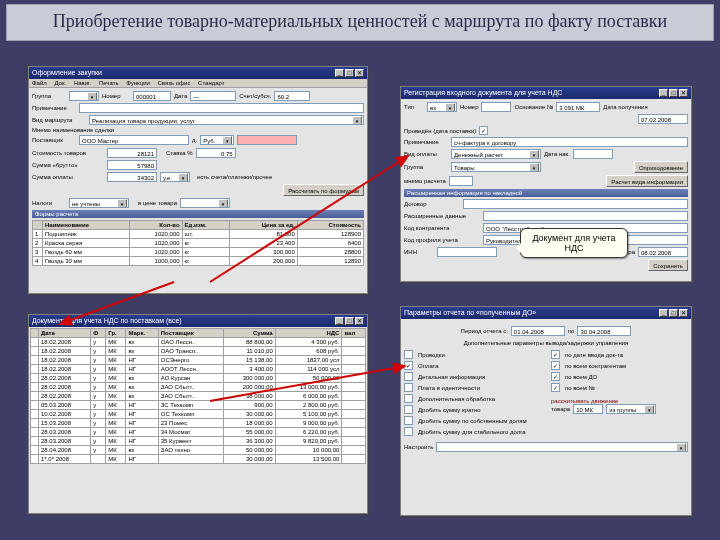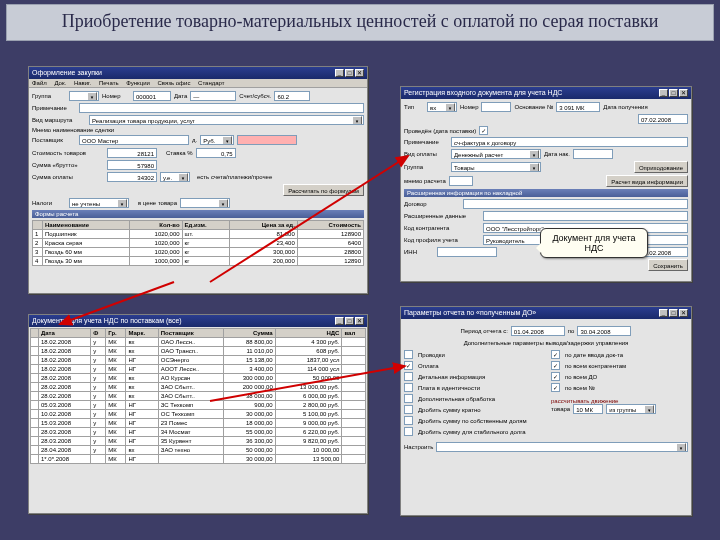--- a/index.html
+++ b/index.html
@@ -109,21 +109,21 @@
   .sectionbar {
     background: linear-gradient(#6a7fb8,#4a5f98);
     color: #fff; font-size: 6px; padding: 1px 3px; margin: 2px 0;
   }
   .grid2 { display: flex; gap: 10px; }
   .col { flex: 1; }
 </style>
 </head>
 <body>
 
-<div class="slide-title">Приобретение товарно-материальных ценностей с оплатой по серая поставки</div>
+<div class="slide-title">Приобретение товарно-материальных ценностей с маршрута по факту поставки</div>
 
 <div class="stage">
 
   <div class="win" style="left:28px; top:10px; width:340px; height:228px;">
     <div class="titlebar">
       <span>Оформление закупки</span>
       <span class="btns">
         <span class="wb">_</span>
         <span class="wb">□</span>
         <span class="wb">✕</span>
@@ -580,21 +580,21 @@
           </div>
         </div>
       </div>
       <div class="row" style="margin-top:4px">
         <span class="lbl">Настроить</span>
         <span class="inp dd" style="flex:1"></span>
       </div>
     </div>
   </div>
 
-  <div class="callout" style="left:540px; top:172px; width:108px;">
+  <div class="callout" style="left:520px; top:172px; width:108px;">
     <span>Документ для учета НДС</span>
   </div>
 
   <svg class="arrows">
     <defs>
       <marker id="ah" markerWidth="8" markerHeight="8" refX="6" refY="3" orient="auto">
         <path d="M0,0 L7,3 L0,6 Z" fill="#d00000"></path>
       </marker>
     </defs>
     <line x1="210" y1="226" x2="408" y2="100" stroke="#d00000" stroke-width="2" marker-end="url(#ah)"></line>

